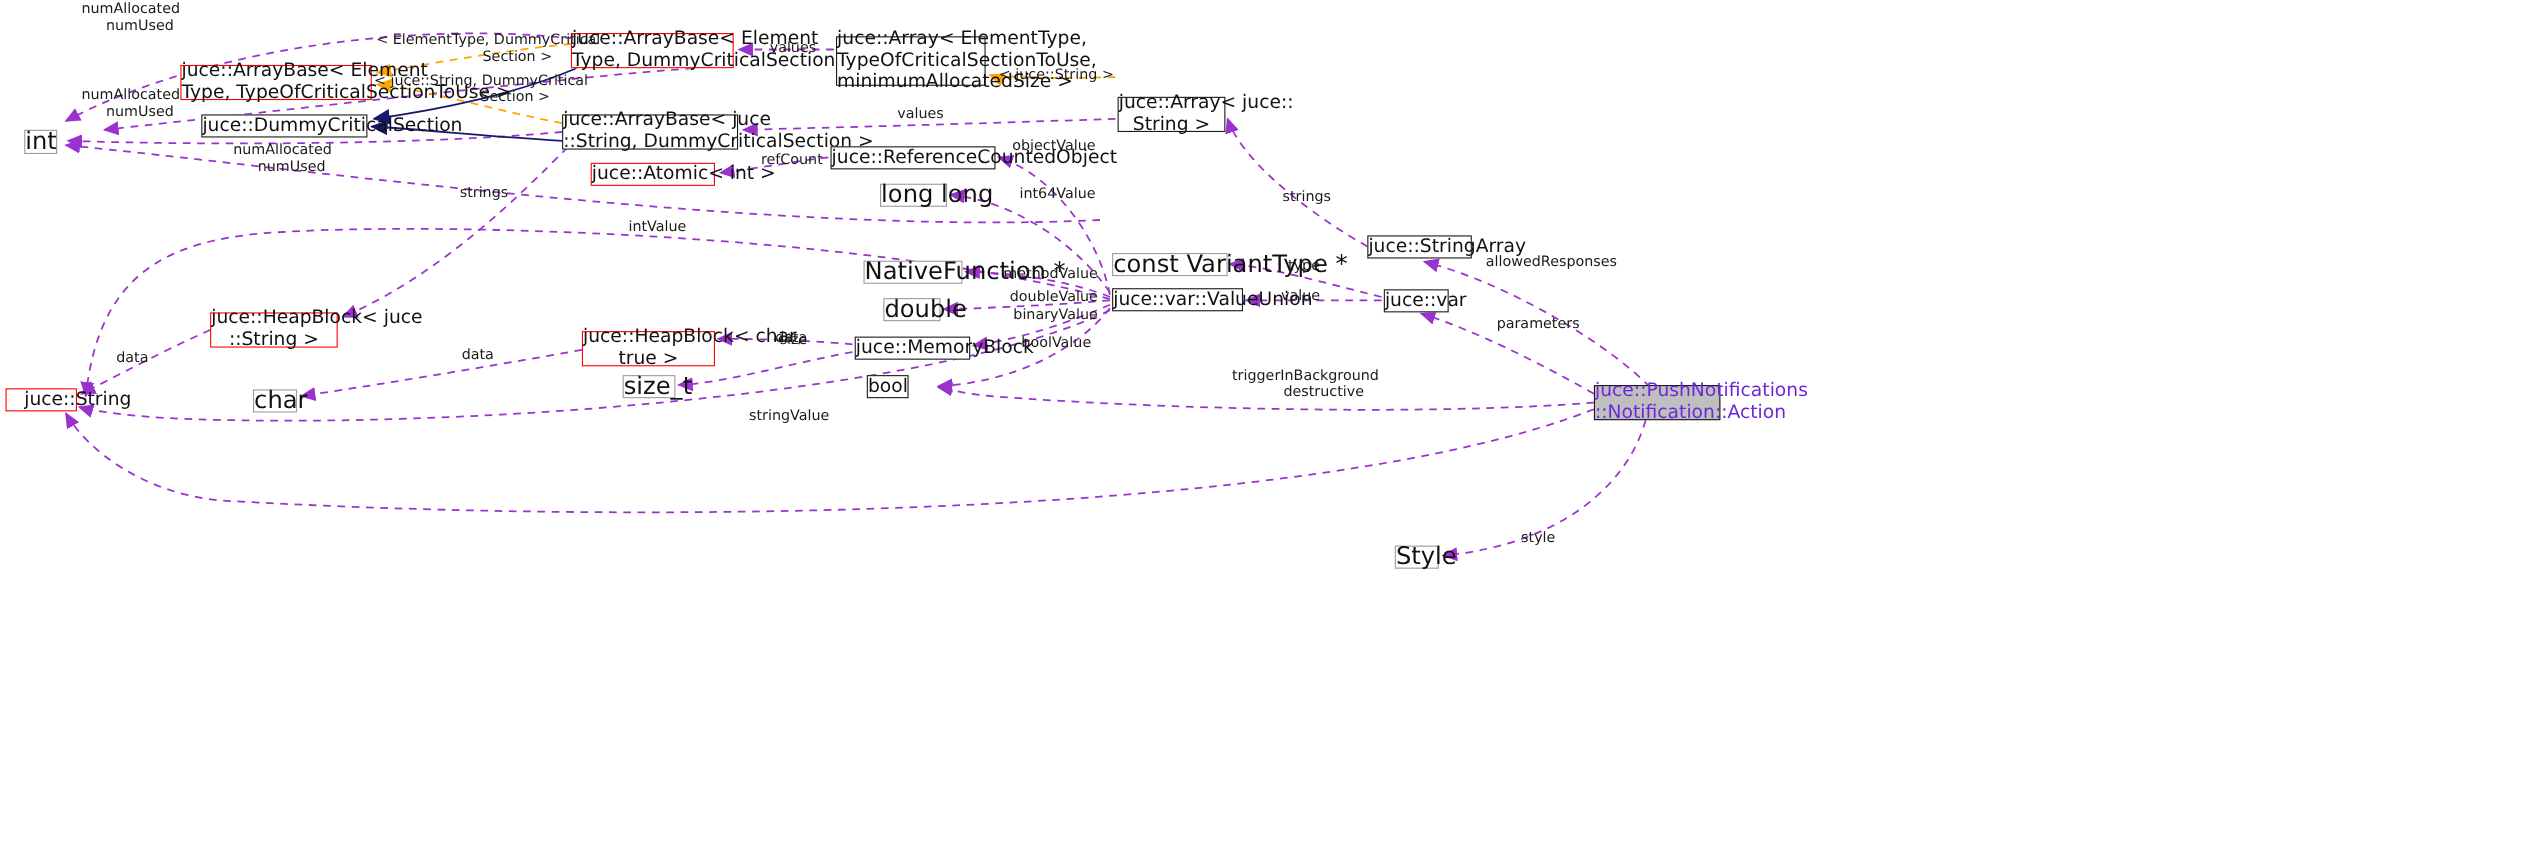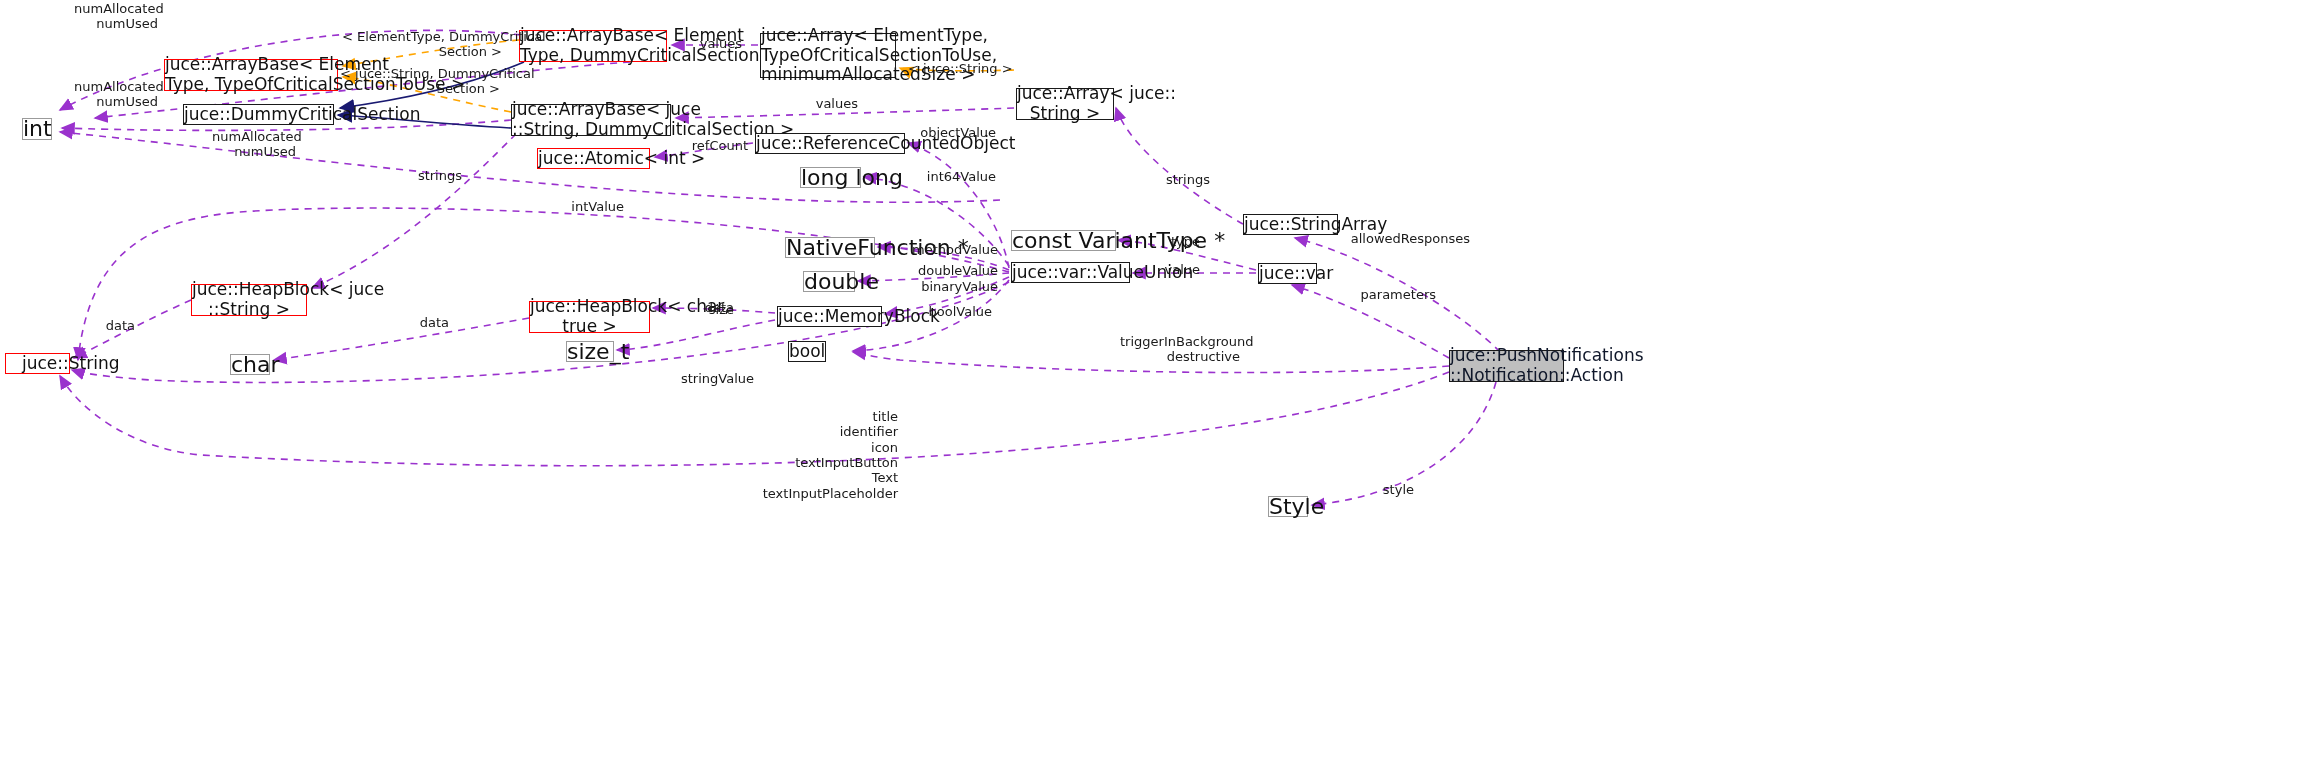--- a/index.html
+++ b/index.html
@@ -4,21 +4,21 @@
 <style>
   html,body{margin:0;padding:0;background:#ffffff;}
   body{font-family:"DejaVu Sans","Liberation Sans",sans-serif;}
   #diagram{position:relative;width:2316px;height:767px;background:#ffffff;overflow:hidden;}
   #edges{position:absolute;left:0;top:0;width:2316px;height:767px;}
   .node{position:absolute;box-sizing:border-box;display:flex;align-items:center;justify-content:center;text-align:center;background:#ffffff;line-height:1.16;white-space:pre;}
   .node .lbl{display:block;width:100%;}
   .n-plain{border:1px solid #9b9b9b;color:#111111;font-size:22px;}
   .n-class{border:1.6px solid #1a1a1a;color:#111111;font-size:17px;}
   .n-red{border:1.6px solid #ff0000;color:#111111;font-size:17px;}
-  .n-focus{border:1.6px solid #1a1a1a;background:#bfbfbf;color:#0f172a;font-size:17px;}
+  .n-focus{border:1.6px solid #1a1a1a;background:#bfbfbf;color:#6d28d9;font-size:17px;}
   .elabel{position:absolute;font-size:13px;color:#111111;text-align:right;line-height:1.18;white-space:pre;color:#1a1a1a;}
 </style>
 </head>
 <body>
 
 <div id="diagram">
 
   <svg id="edges" viewBox="0 0 2316 767" xmlns="http://www.w3.org/2000/svg">
     <defs>
       <marker id="ah-purple" markerWidth="9" markerHeight="9" refX="8" refY="4.5" orient="auto">
@@ -180,21 +180,15 @@
   <div class="elabel" style="left:910px;top:279px;width:88px;">binaryValue</div>
   <div class="elabel" style="left:1352px;top:287px;width:84px;">parameters</div>
   <div class="elabel" style="left:692px;top:300px;width:42px;">data</div>
   <div class="elabel" style="left:916px;top:304px;width:76px;">boolValue</div>
   <div class="elabel" style="left:93px;top:318px;width:42px;">data</div>
   <div class="elabel" style="left:407px;top:315px;width:42px;">data</div>
   <div class="elabel" style="left:692px;top:302px;width:42px;">size</div>
   <div class="elabel" style="left:1120px;top:334px;width:120px;">triggerInBackground
 destructive</div>
   <div class="elabel" style="left:676px;top:371px;width:78px;">stringValue</div>
-  <div class="elabel" style="left:762px;top:409px;width:136px;">title
-identifier
-icon
-textInputButton
-Text
-textInputPlaceholder</div>
   <div class="elabel" style="left:1368px;top:482px;width:46px;">style</div>
 
 </div>
 
 </body></html>

